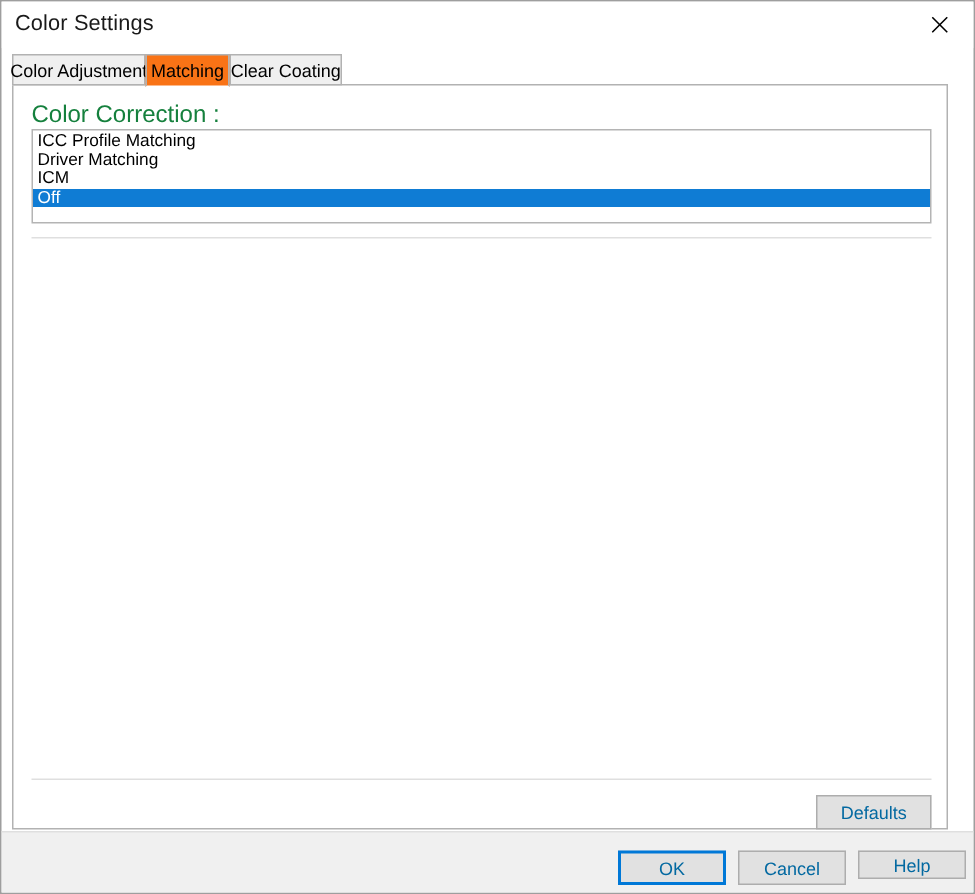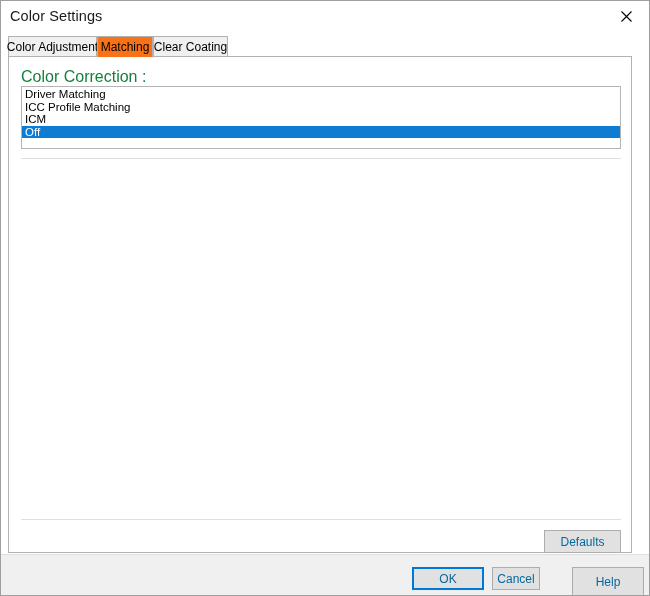--- a/index.html
+++ b/index.html
@@ -178,28 +178,28 @@
     left: 411px;
     top: 12px;
     width: 72px;
     height: 23px;
     border: 2px solid #0078d7;
     background: #e1e1e1;
   }
   #cancel-button {
     left: 491px;
     top: 12px;
-    width: 48px;
+    width: 72px;
     height: 23px;
   }
   #help-button {
     left: 571px;
     top: 12px;
     width: 72px;
-    height: 30px;
+    height: 19px;
   }
 </style>
 </head>
 <body>
 
 <div id="dialog">
 
   <div id="titlebar">
     <div id="title-text">Color Settings</div>
     <div id="close-button">
@@ -221,24 +221,24 @@
       <span>Clear Coating</span>
     </div>
   </div>
 
   <div id="tabpanel">
 
     <div id="group-label">Color Correction :</div>
 
     <div id="listbox">
       <div class="list-item">
+        <span>ICC Profile Matching</span>
+      </div>
+      <div class="list-item">
         <span>Driver Matching</span>
-      </div>
-      <div class="list-item">
-        <span>ICC Profile Matching</span>
       </div>
       <div class="list-item">
         <span>ICM</span>
       </div>
       <div class="list-item selected">
         <span>Off</span>
       </div>
     </div>
 
     <div class="hrule" id="sep-top"></div>

